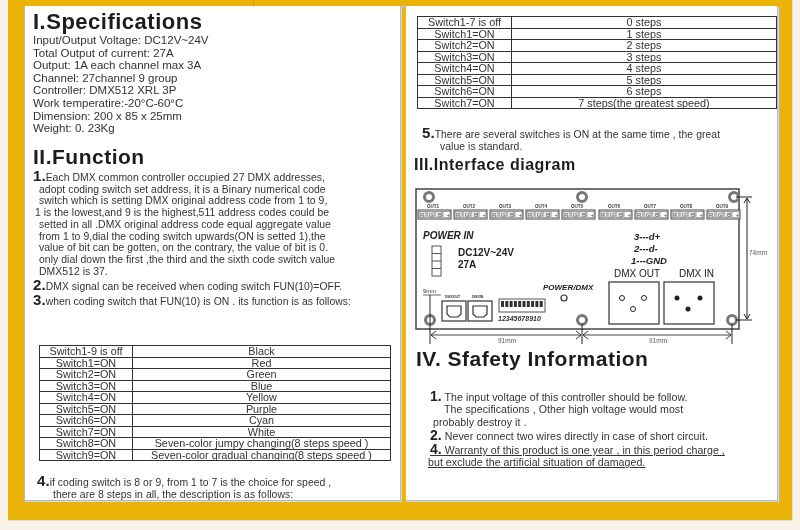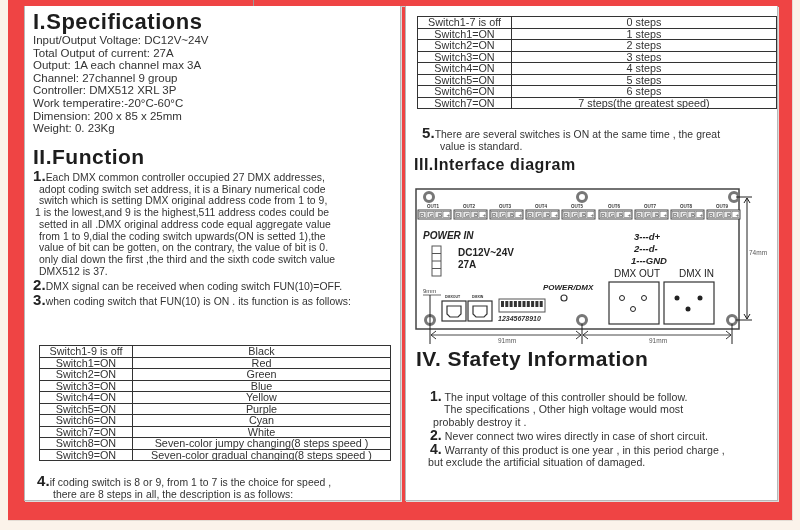--- a/index.html
+++ b/index.html
@@ -5,21 +5,21 @@
   html, body { margin:0; padding:0; }
   body {
     width:800px; height:530px; overflow:hidden;
     background:#fbf3ea;
     font-family:"Liberation Sans", sans-serif;
     color:#2a2a2a;
     position:relative;
   }
   .sheet {
     position:absolute; top:0; left:8px; width:784px; height:520px;
-    background:#ef4444;
+    background:#eab308;
     border-right:1px solid #e4ddd5; border-bottom:1px solid #e4ddd5;
   }
   .panel {
     position:absolute; background:#fff;
     border:1px solid #b8b8b8;
     box-shadow:1px 1px 0 #dcdcdc;
   }
   #left-panel { left:16px; top:6px; width:375px; height:494px; border-top:none; }
   #right-panel { left:397px; top:6px; width:371px; height:494px; border-top:none; }
   .divider-top { position:absolute; top:6px; left:16px; width:753px; height:1px; background:#c8c8c8; }
@@ -375,17 +375,17 @@
         <polyline points="338,130 341,135 344,130" fill="none" stroke="#222"></polyline>
         <text x="343" y="71" font-size="6.5" fill="#555" font-family="Liberation Sans, sans-serif">74mm</text>
       </svg>
     </div>
 
     <div class="safety">
       <h1 class="sec">IV. Sfafety Information</h1>
       <div class="list" id="safety-list">
           <div class="para" style="margin-bottom: 1px;"><span class="num">1.</span><span> The input voltage of this controller should be follow.</span><div style="margin-left: 14px;">The specifications , Other high voltage would most</div><div style="margin-left: 3px;">probably destroy it .</div></div>
           <div class="para" style="margin-bottom: 1px;"><span class="num">2.</span><span> Never connect two wires directly in case of short circuit.</span></div>
-          <div class="para" style="margin-bottom: 3px;"><span class="num">4.</span><span> Warranty of this product is one year , in this period charge ,</span><div style="margin-left: -2px;">but exclude the artificial situation of damaged.</div></div>
+          <div class="para" style="margin-bottom: 3px; text-decoration: underline;"><span class="num">4.</span><span> Warranty of this product is one year , in this period charge ,</span><div style="margin-left: -2px;">but exclude the artificial situation of damaged.</div></div>
         </div>
     </div>
   </div>
 </div>
 
 </body></html>

